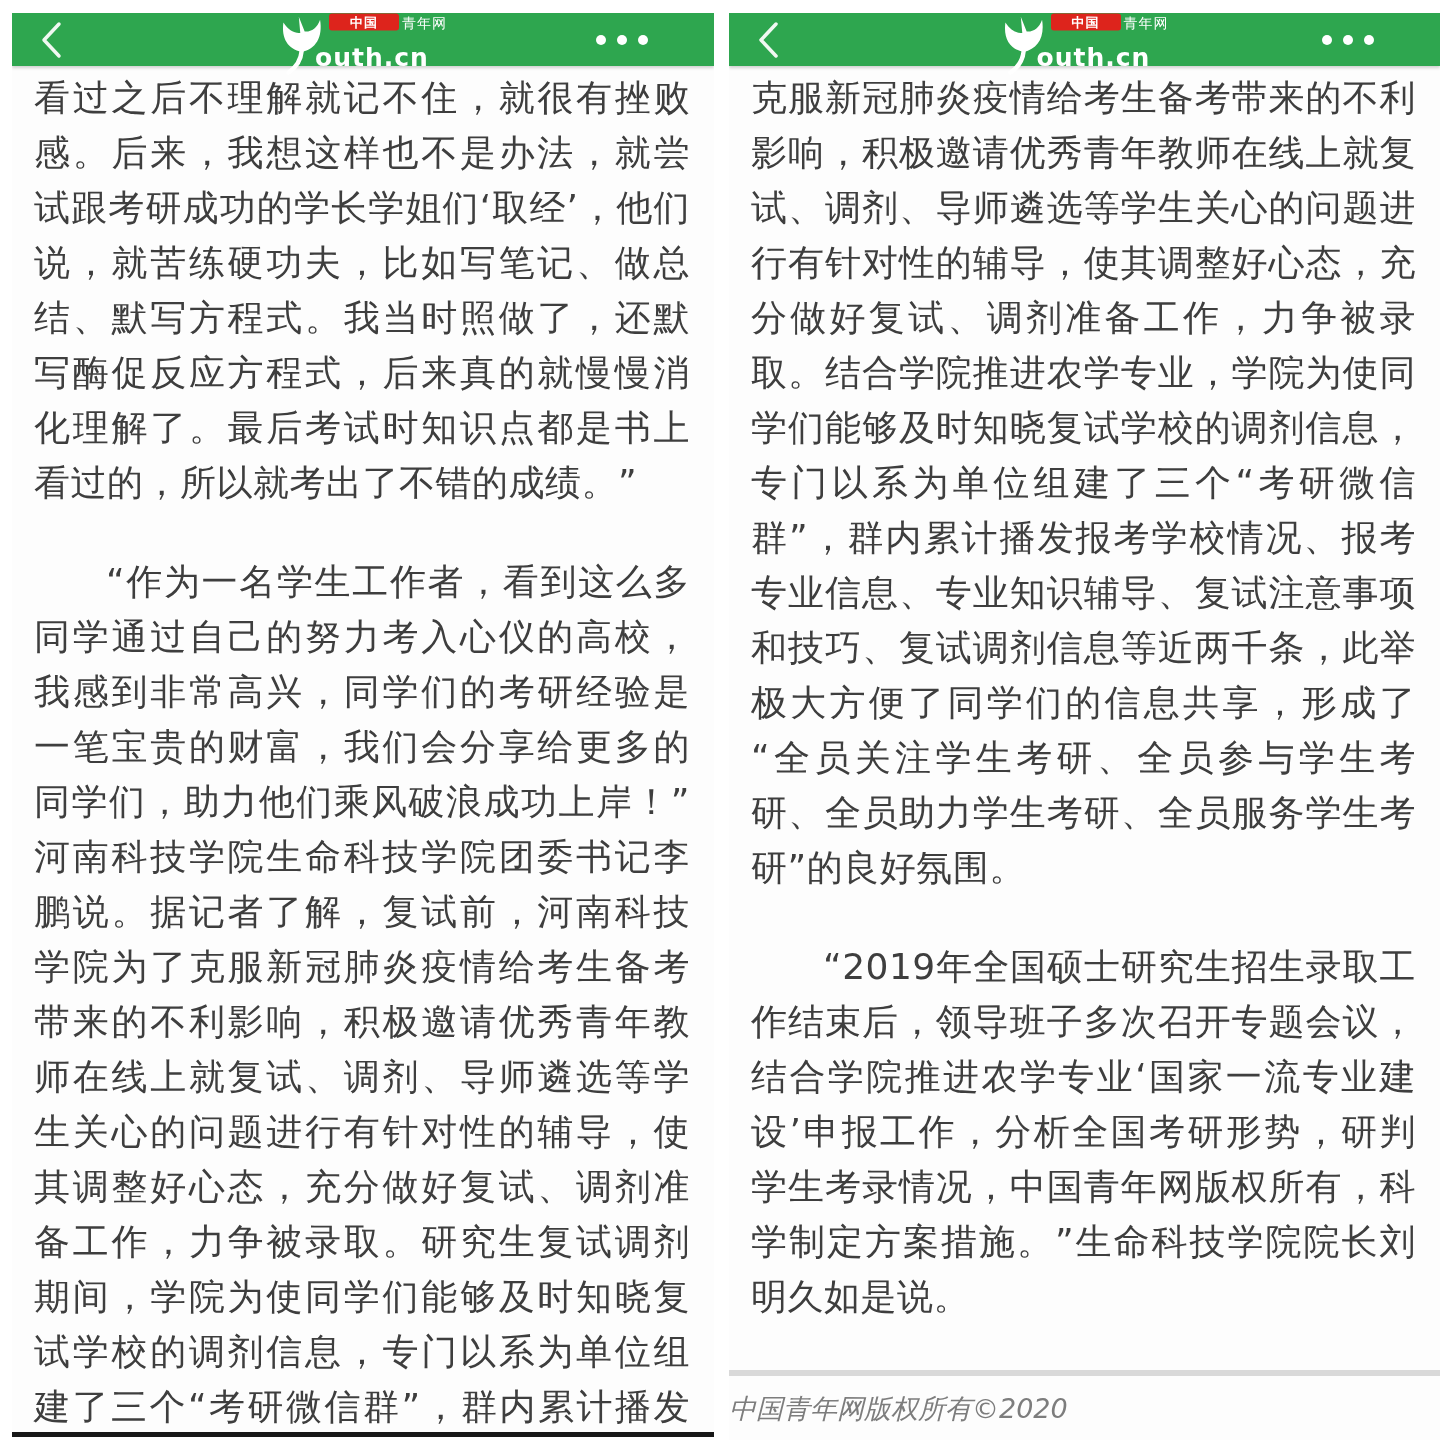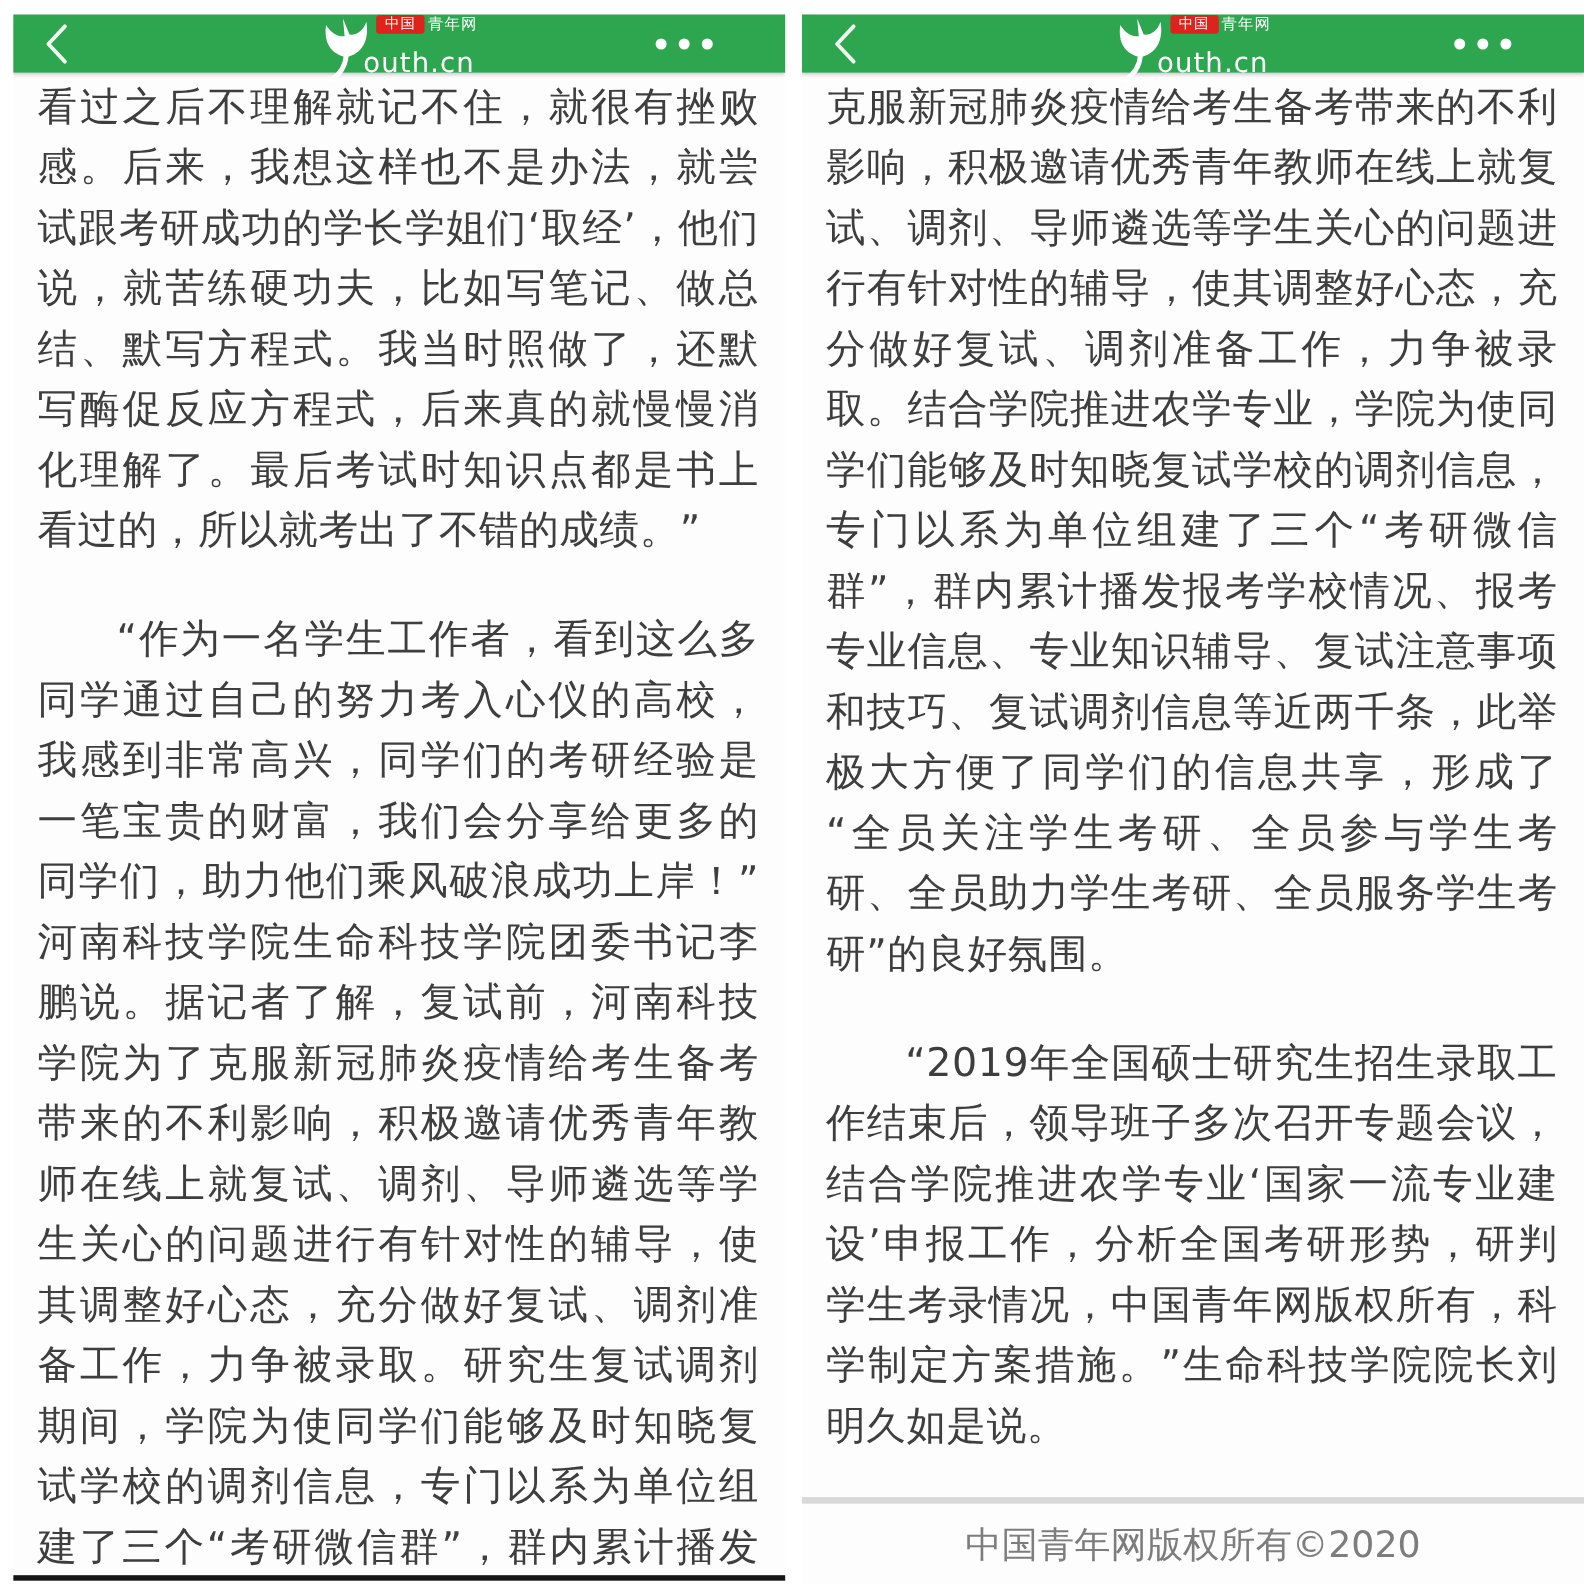--- a/index.html
+++ b/index.html
@@ -24,39 +24,39 @@
     width:30px;height:42px;display:flex;align-items:center;justify-content:center;cursor:pointer;}
   .menu-dots{position:absolute;right:66px;top:50%;transform:translateY(-50%);
     display:flex;gap:11px;cursor:pointer;}
   .menu-dots i{width:10px;height:10px;border-radius:50%;background:#fff;display:block;}
 
   .logo{position:absolute;left:50%;top:50%;transform:translate(-50%,-46%);
     display:flex;align-items:center;height:53px;}
   .logo .leaf{width:44px;height:62px;margin-right:-8px;margin-top:6px;flex:none;}
   .logo-text{display:flex;flex-direction:column;line-height:1;}
   .logo-top{display:flex;align-items:center;gap:3px;margin-left:14px;}
-  .badge{background:var(--badge-red,#dd241c);color:#fff;font-size:13px;font-weight:normal;
-    padding:2px 8px;border-radius:3px;letter-spacing:1px;}
+  .badge{background:var(--badge-red,#dd241c);color:#fff;font-size:13px;font-weight:bold;
+    padding:2px 21px;border-radius:3px;letter-spacing:1px;}
   .brand{color:#fff;font-size:14px;font-weight:normal;letter-spacing:1px;}
-  .domain{color:#fff;font-size:25px;font-weight:normal;letter-spacing:1px;margin-top:14px;text-align:center;}
+  .domain{color:#fff;font-size:25px;font-weight:bold;letter-spacing:1px;margin-top:14px;}
 
   
   .content{padding:4px 24px 0 22px;font-size:36px;line-height:55px;
     color:var(--text-color,#3e3e3e);text-align:justify;letter-spacing:.5px;}
   .para{margin:0;}
   .para + .para{margin-top:44px;}
   .para.indent{text-indent:2em;}
 
   .bottom-line{position:absolute;left:0;right:0;bottom:3px;height:5px;
     background:var(--bottom-line,#161616);}
 
   .footer-bar{position:absolute;left:0;right:0;bottom:0;background:#fdfdfd;}
   .divider{height:6px;background:var(--divider-gray,#d9d9d9);}
-  .footer-text{text-align:center;color:var(--footer-gray,#7d7d7d);
-    font-size:33px;padding:15px 0 13px;}
+  .footer-text{text-align:left;color:var(--footer-gray,#7d7d7d);
+    font-size:27px;padding:15px 0 13px;font-style:italic;}
 </style>
 </head>
 <body>
 
 <div class="panel left">
   <div class="appbar">
     <div class="back-btn">
       <svg width="24" height="40" viewBox="0 0 24 40">
         <polyline points="20,4 5,20 20,36" fill="none" stroke="#f0f8f2" stroke-width="3.5" stroke-linecap="round" stroke-linejoin="round"></polyline>
       </svg>

